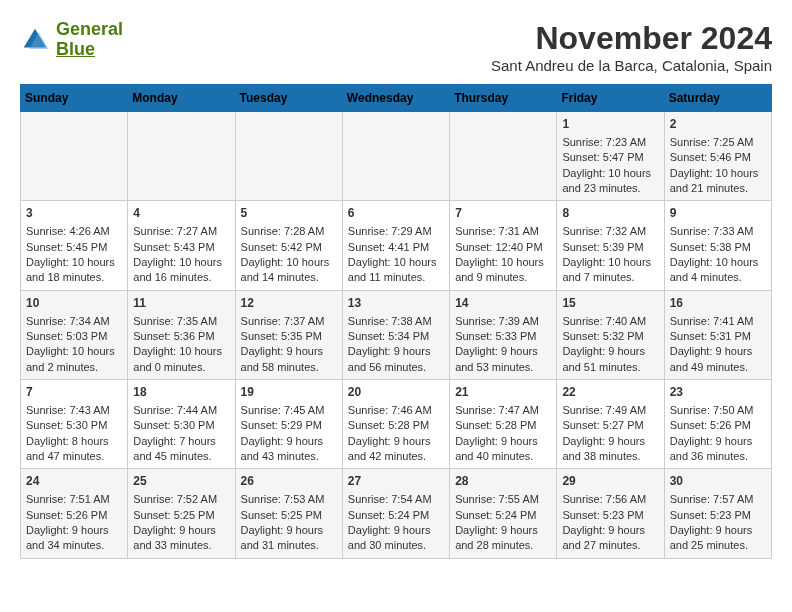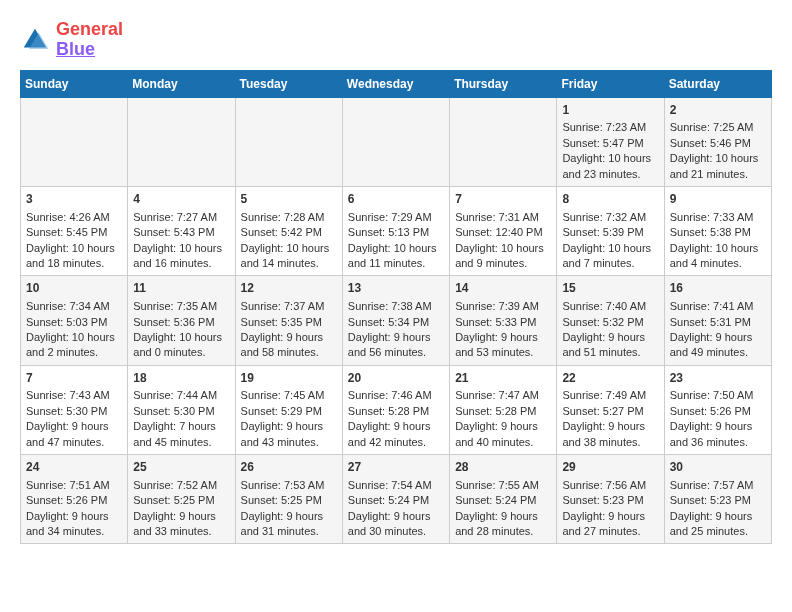--- a/index.html
+++ b/index.html
@@ -19,22 +19,22 @@
     .logo {
       display: flex;
       align-items: center;
       gap: 6px;
     }
     .logo-text {
       font-size: 18px;
       font-weight: bold;
       line-height: 1.1;
     }
-    .logo-general { color: #ef4444; }
-    .logo-blue { color: #8b5cf6; text-decoration: underline; }
+    .logo-general { color: #4d7c0f; }
+    .logo-blue { color: #4d7c0f; text-decoration: underline; }
     .logo-icon {
       width: 30px;
       height: 30px;
     }
     .title-block {
       text-align: right;
     }
     .month-title {
       font-size: 32px;
       font-weight: bold;
@@ -44,21 +44,21 @@
       font-size: 15px;
       color: #333;
     }
     table {
       width: 100%;
       border-collapse: collapse;
       font-size: 11px;
     }
     thead tr th {
       background-color: #1a6faf;
-      color: #ffffff;
+      color: #000000;
       padding: 6px 4px;
       text-align: left;
       font-size: 12px;
       border: 1px solid #1a6faf;
     }
     tbody tr td {
       border: 1px solid #ccc;
       vertical-align: top;
       padding: 4px 5px;
       height: 80px;
@@ -89,20 +89,24 @@
   <div class="logo">
     <svg class="logo-icon" viewBox="0 0 40 40" xmlns="http://www.w3.org/2000/svg">
       <polygon points="20,5 35,30 5,30" fill="#1a6faf"></polygon>
       <polygon points="25,10 38,32 12,32" fill="#5ba3d9" opacity="0.5"></polygon>
     </svg>
     <div class="logo-text">
       <span class="logo-general">General</span><br>
       <span class="logo-blue">Blue</span>
     </div>
   </div>
+  <div class="title-block">
+    <div class="month-title">November 2024</div>
+    <div class="subtitle">Sant Andreu de la Barca, Catalonia, Spain</div>
+  </div>
 </div>
 
 <table>
   <thead>
     <tr>
     <th>Sunday</th>
         <th>Monday</th>
         <th>Tuesday</th>
         <th>Wednesday</th>
         <th>Thursday</th>
@@ -145,21 +149,21 @@
         </td>
         <td>
           <span class="day-num">5</span>
           <div>Sunrise: 7:28 AM</div>
           <div>Sunset: 5:42 PM</div>
           <div>Daylight: 10 hours and 14 minutes.</div>
         </td>
         <td>
           <span class="day-num">6</span>
           <div>Sunrise: 7:29 AM</div>
-          <div>Sunset: 5:13 PM</div>
+          <div>Sunset: 4:41 PM</div>
           <div>Daylight: 10 hours and 11 minutes.</div>
         </td>
         <td>
           <span class="day-num">7</span>
           <div>Sunrise: 7:31 AM</div>
           <div>Sunset: 12:40 PM</div>
           <div>Daylight: 10 hours and 9 minutes.</div>
         </td>
         <td>
           <span class="day-num">8</span>
@@ -216,21 +220,21 @@
           <div>Sunrise: 7:41 AM</div>
           <div>Sunset: 5:31 PM</div>
           <div>Daylight: 9 hours and 49 minutes.</div>
         </td>
       </tr>
       <tr>
         <td>
           <span class="day-num">7</span>
           <div>Sunrise: 7:43 AM</div>
           <div>Sunset: 5:30 PM</div>
-          <div>Daylight: 9 hours and 47 minutes.</div>
+          <div>Daylight: 8 hours and 47 minutes.</div>
         </td>
         <td>
           <span class="day-num">18</span>
           <div>Sunrise: 7:44 AM</div>
           <div>Sunset: 5:30 PM</div>
           <div>Daylight: 7 hours and 45 minutes.</div>
         </td>
         <td>
           <span class="day-num">19</span>
           <div>Sunrise: 7:45 AM</div>

